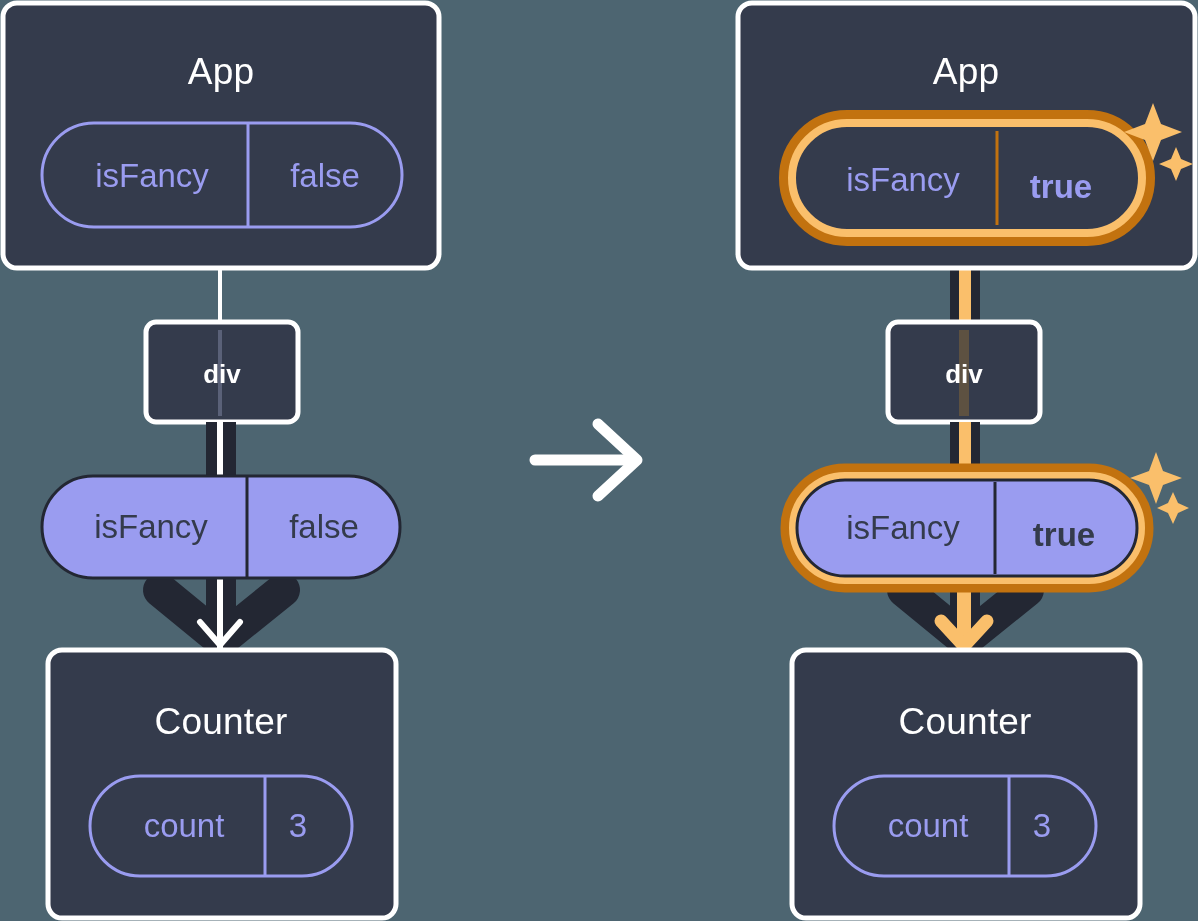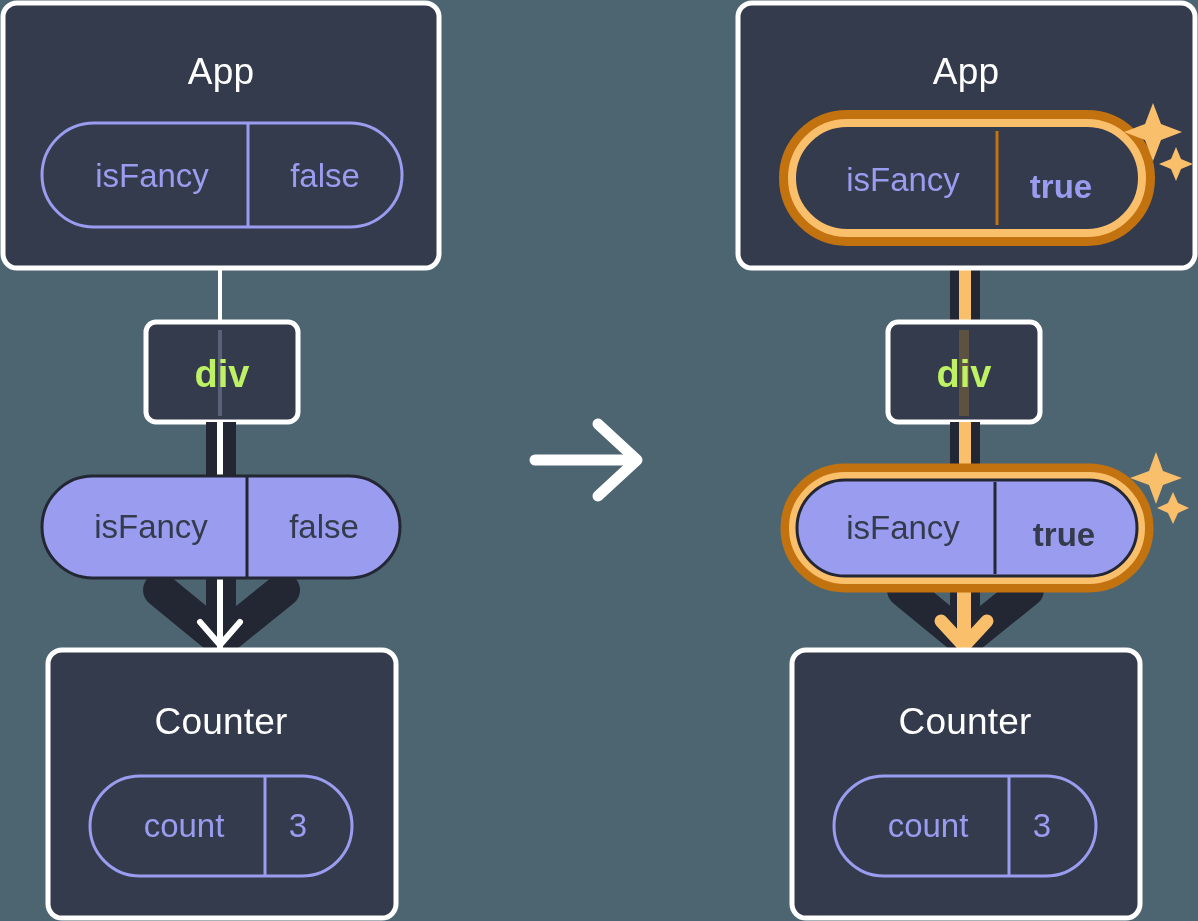--- a/index.html
+++ b/index.html
@@ -42,23 +42,23 @@
   .pill-text-outline {
     font-size: 33px;
     color: #9a9cf0;
   }
   .pill-text-filled {
     font-size: 33px;
     color: #343b4c;
   }
   .bold { font-weight: bold; margin-top: 7px; }
   .divname {
-    font-size: 38px;
+    font-size: 26px;
     font-weight: bold;
-    color: #bef264;
+    color: #ffffff;
   }
 </style>
 </head>
 <body>
 
 <div class="stage">
 
   <svg class="diagram" viewBox="0 0 1198 921" xmlns="http://www.w3.org/2000/svg">
 
     <rect x="218" y="258" width="4" height="70" fill="#ffffff"></rect>

